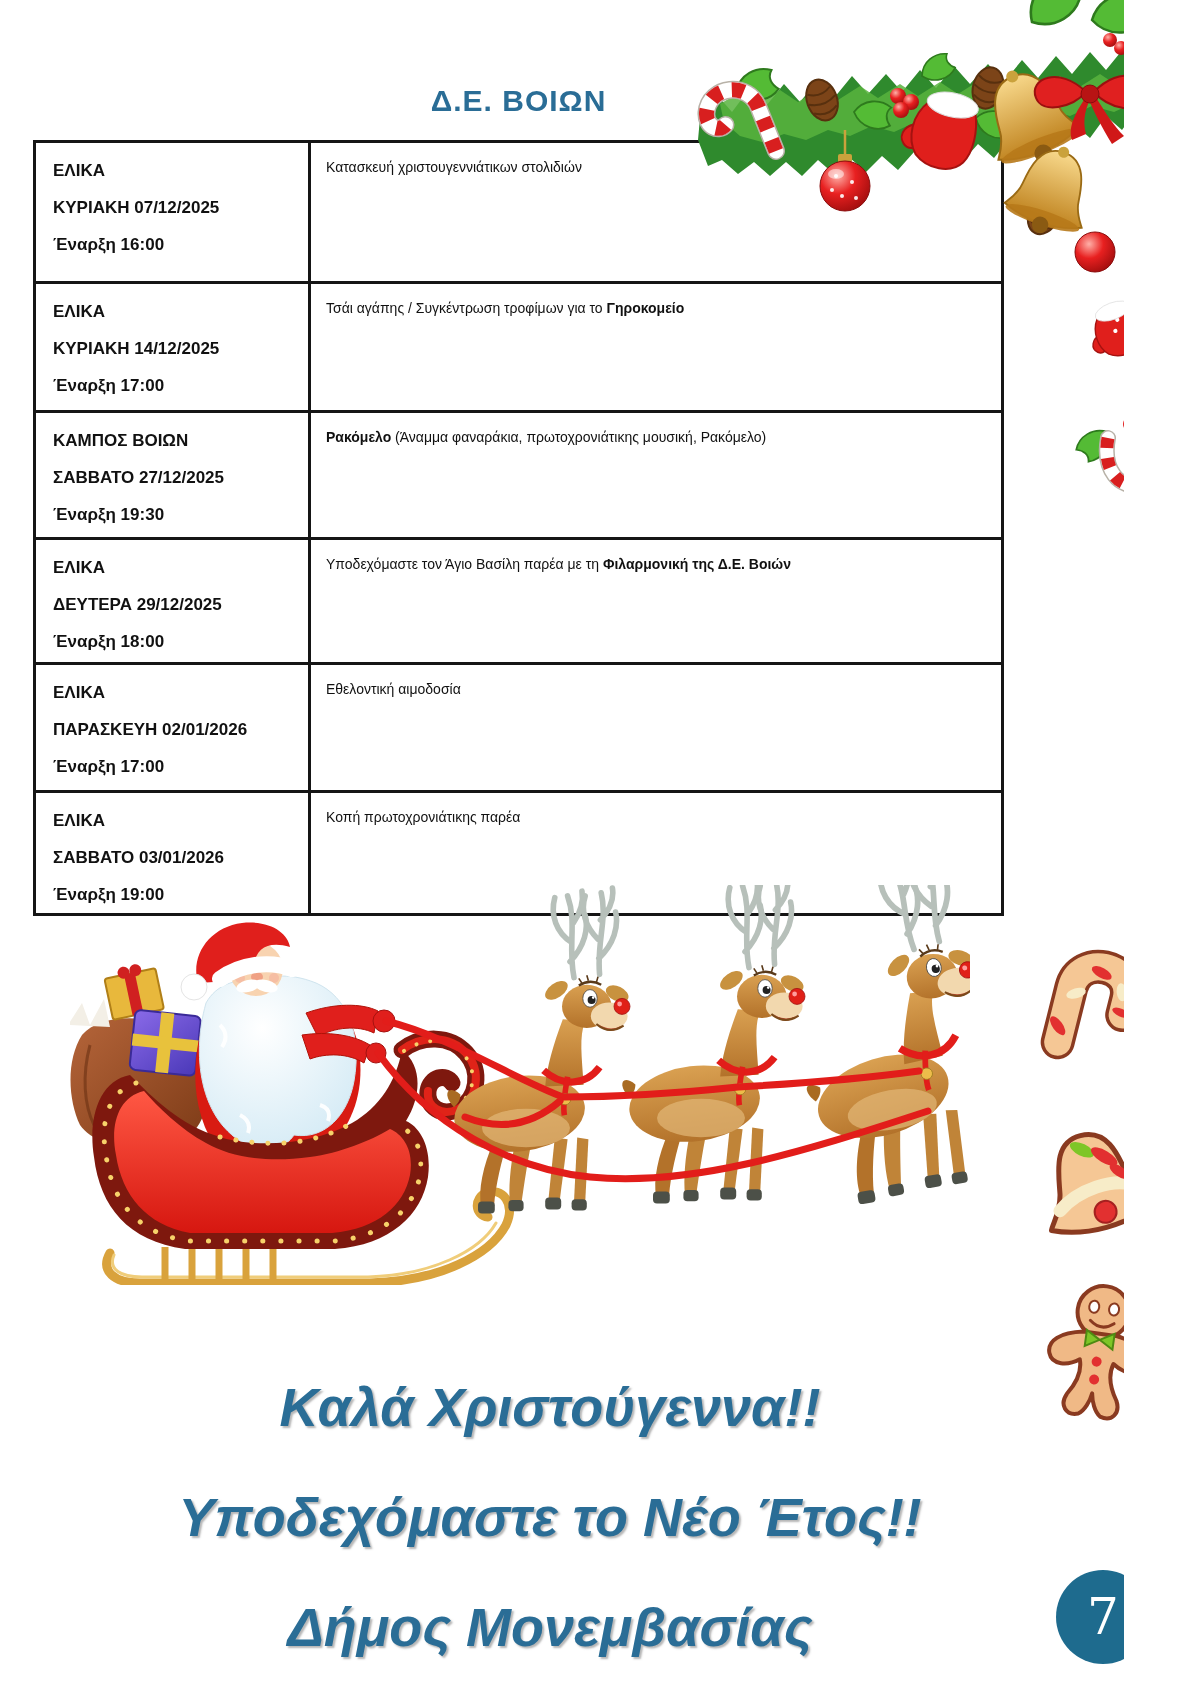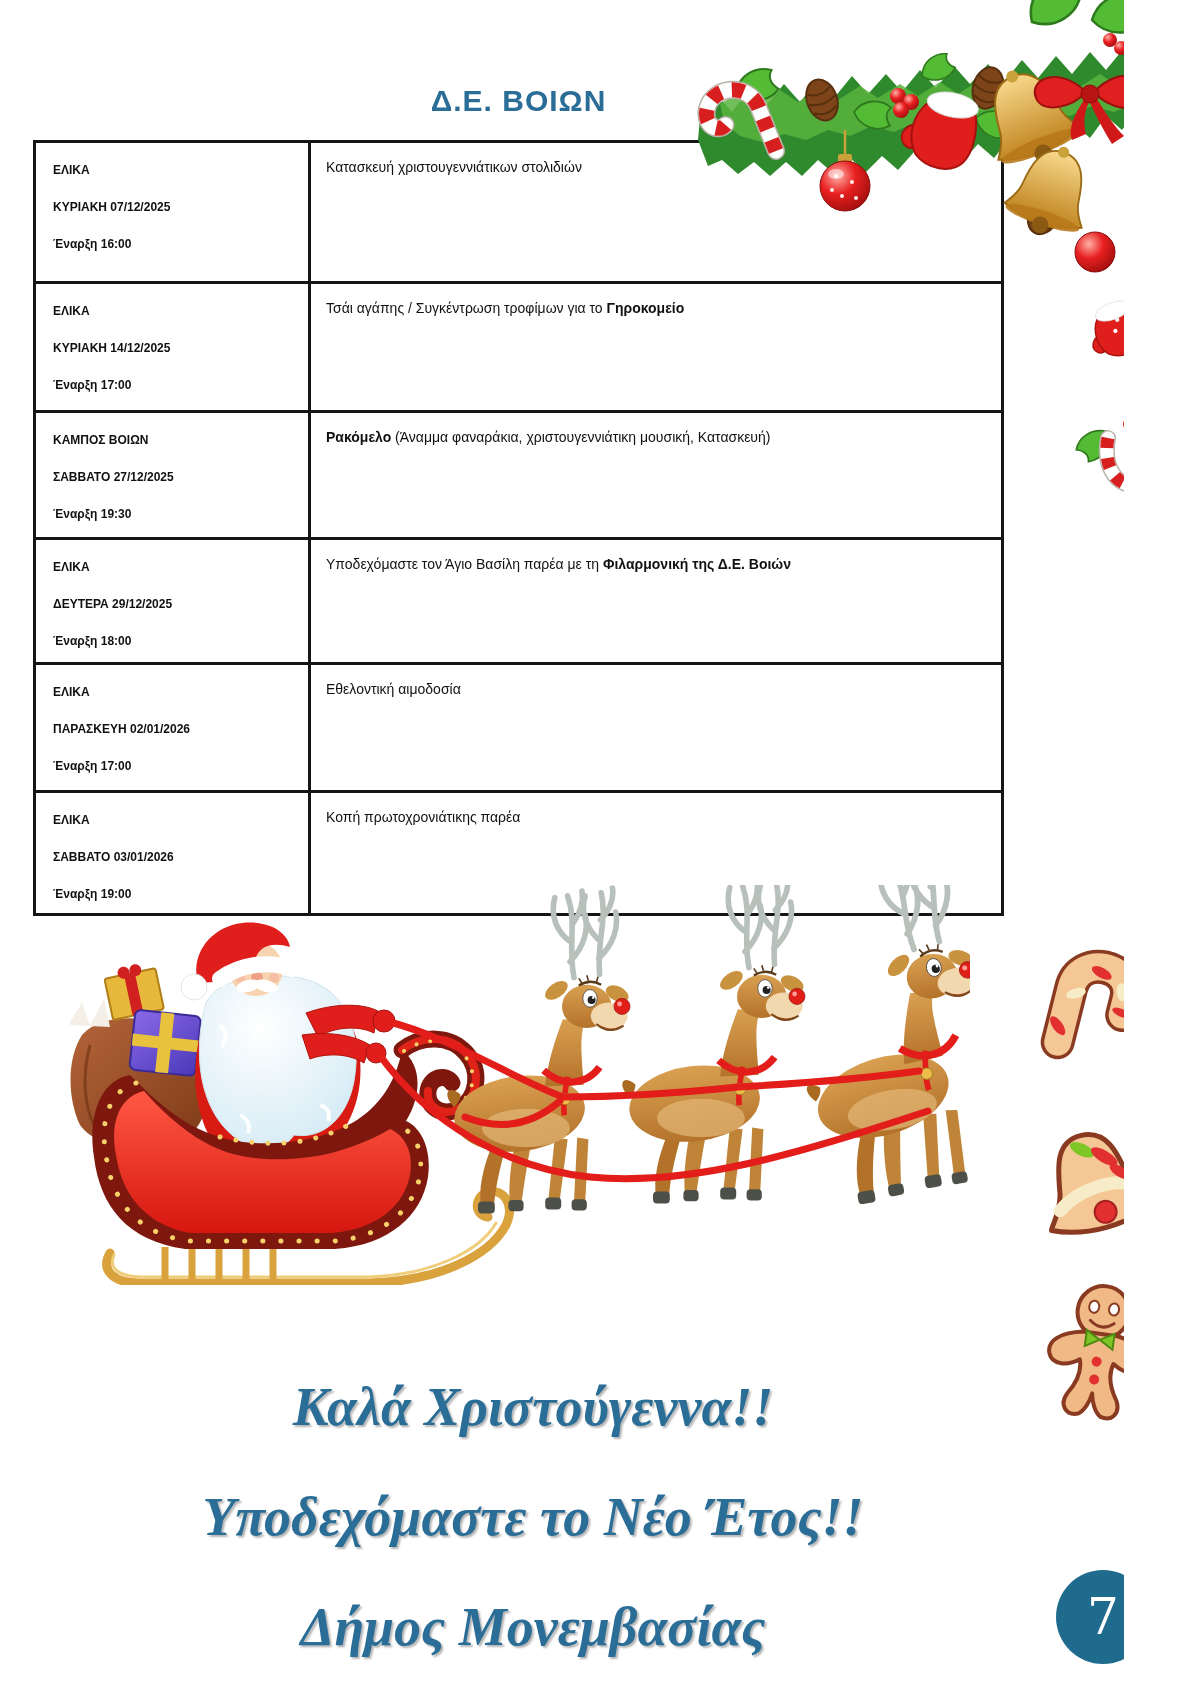--- a/index.html
+++ b/index.html
@@ -5,32 +5,32 @@
   html,body{margin:0;padding:0;background:#fff;}
   .page{position:relative;width:1124px;height:1697px;background:#fff;overflow:hidden;
         font-family:"Liberation Sans",sans-serif;color:#111;}
   .title{position:absolute;left:33px;top:84px;width:971px;margin:0;text-align:center;
          font:700 30px "Liberation Sans",sans-serif;letter-spacing:1px;color:#2a6d96;z-index:2;}
   .garland{position:absolute;top:0;left:640px;z-index:5;}
   table.schedule{position:absolute;left:33px;top:140px;width:971px;border-collapse:collapse;z-index:1;
                  table-layout:fixed;}
   table.schedule td{border:3px solid #151515;vertical-align:top;}
   td.c1{width:249px;padding:9px 6px 0 17px;}
-  td.c1 div{font-weight:700;font-size:12px;line-height:37px;white-space:nowrap;}
+  td.c1 div{font-weight:700;font-size:17px;line-height:37px;white-space:nowrap;}
   td.c2{padding:11px 14px 0 15px;font-size:14px;line-height:26px;}
   .evb{font-weight:700;}
   tr:nth-child(1){height:141px}tr:nth-child(2){height:129px}tr:nth-child(3){height:127px}
   tr:nth-child(4){height:125px}tr:nth-child(5){height:128px}tr:nth-child(6){height:116px}
   .sleigh{position:absolute;left:70px;top:885px;z-index:2;}
   .cookie{position:absolute;z-index:2;}
   .cane{left:1035px;top:938px;}
   .bellc{left:1028px;top:1122px;}
   .ginger{left:1040px;top:1282px;}
-  .wish{position:absolute;left:23px;width:1020px;text-align:center;
-        font-family:Liberation Serif, serif;font-style:italic;font-weight:700;font-size:54px;
+  .wish{position:absolute;left:40px;width:1020px;text-align:center;
+        font-family:Liberation Sans, sans-serif;font-style:italic;font-weight:700;font-size:54px;
         color:#2a6d96;text-shadow:2px 2px 2px rgba(110,110,110,.5);z-index:2;white-space:nowrap;}
   .l1{top:1376px}.l2{top:1486px}.l3{top:1596px}
   .pagenum{position:absolute;left:1056px;top:1570px;width:94px;height:94px;border-radius:50%;
            background:#1e6b8e;display:flex;align-items:center;justify-content:center;z-index:2;}
   .pagenum span{font-family:"DejaVu Serif",serif;font-size:50px;color:#fff;line-height:1;}
 </style>
 </head>
 <body>
 
 <div class="page">
@@ -193,21 +193,21 @@
           <div>Έναρξη 17:00</div>
         </td>
         <td class="c2"><span>Τσάι αγάπης / Συγκέντρωση τροφίμων για το </span><span class="evb">Γηροκομείο</span><span></span></td>
       </tr>
       <tr>
         <td class="c1">
           <div>ΚΑΜΠΟΣ ΒΟΙΩΝ</div>
           <div>ΣΑΒΒΑΤΟ 27/12/2025</div>
           <div>Έναρξη 19:30</div>
         </td>
-        <td class="c2"><span></span><span class="evb">Ρακόμελο</span><span> (Άναμμα φαναράκια, χριστουγεννιάτικη μουσική, Κατασκευή)</span></td>
+        <td class="c2"><span></span><span class="evb">Ρακόμελο</span><span> (Άναμμα φαναράκια, πρωτοχρονιάτικης μουσική, Ρακόμελο)</span></td>
       </tr>
       <tr>
         <td class="c1">
           <div>ΕΛΙΚΑ</div>
           <div>ΔΕΥΤΕΡΑ 29/12/2025</div>
           <div>Έναρξη 18:00</div>
         </td>
         <td class="c2"><span>Υποδεχόμαστε τον Άγιο Βασίλη παρέα με τη </span><span class="evb">Φιλαρμονική της Δ.Ε. Βοιών</span><span></span></td>
       </tr>
       <tr>

